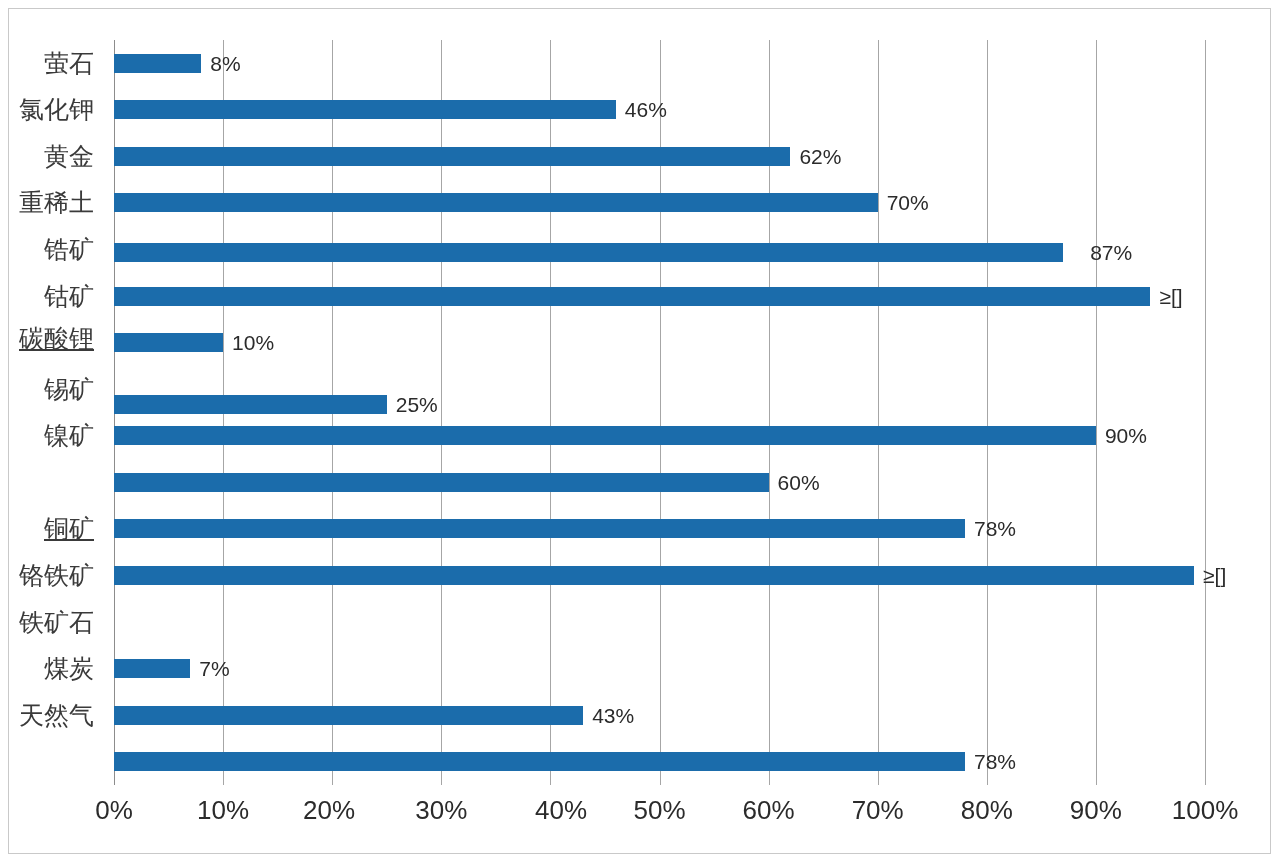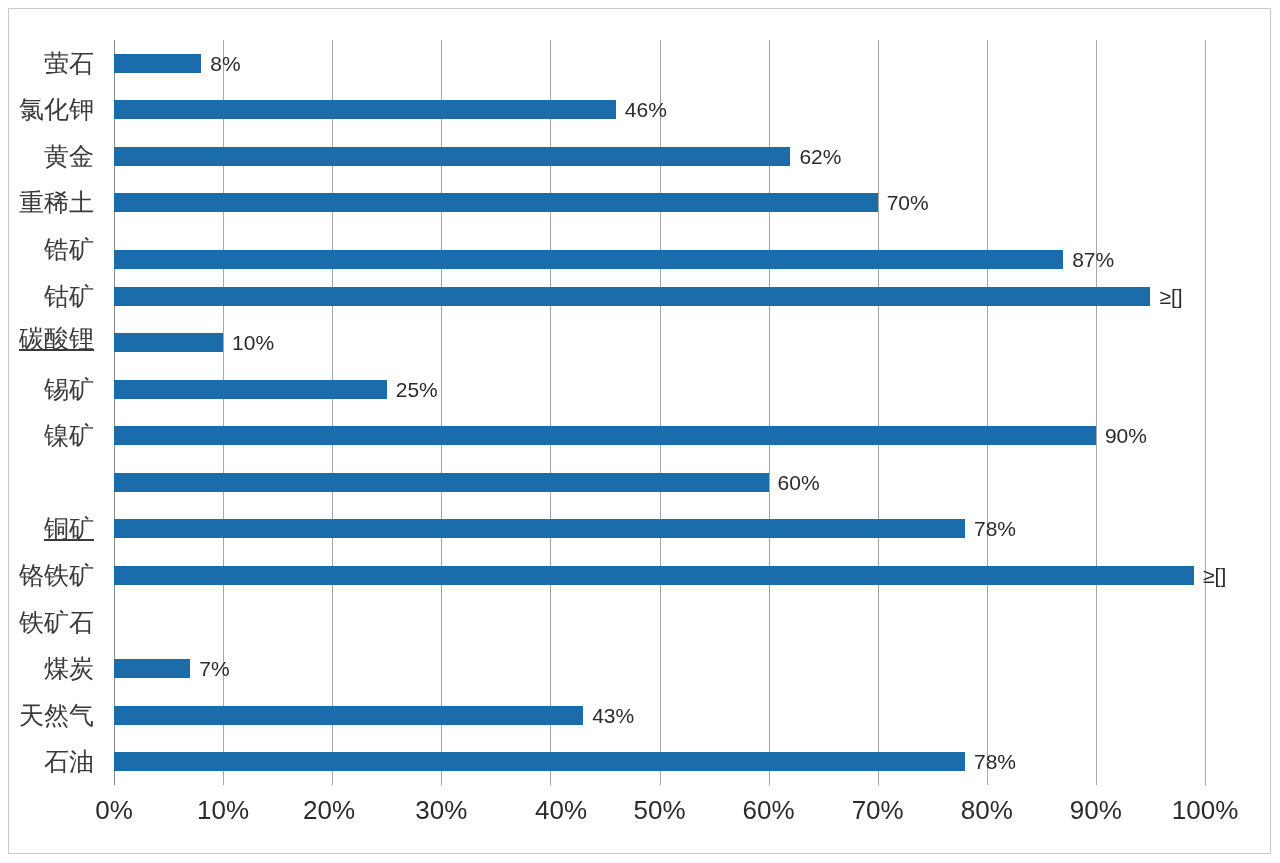--- a/index.html
+++ b/index.html
@@ -156,53 +156,52 @@
       <div class="cat-label" style="top: 186.25px; height: 46.5625px;">锆矿</div>
       <div class="cat-label" style="top: 232.812px; height: 46.5625px;">钴矿</div>
       <div class="cat-label" style="top: 275px; height: 46.5625px; text-decoration: underline;">碳酸锂</div>
       <div class="cat-label" style="top: 325.938px; height: 46.5625px;">锡矿</div>
       <div class="cat-label" style="top: 372.5px; height: 46.5625px;">镍矿</div>
       <div class="cat-label" style="top: 465.625px; height: 46.5625px; text-decoration: underline;">铜矿</div>
       <div class="cat-label" style="top: 512.188px; height: 46.5625px;">铬铁矿</div>
       <div class="cat-label" style="top: 558.75px; height: 46.5625px;">铁矿石</div>
       <div class="cat-label" style="top: 605.312px; height: 46.5625px;">煤炭</div>
       <div class="cat-label" style="top: 651.875px; height: 46.5625px;">天然气</div>
-      <div class="cat-label" style="top: 698.438px; height: 46.5625px;">石油</div>
     </div>
 
   <div id="rows">
       <div class="row" style="top: 0px; height: 46.5625px;">
         <div class="bar" style="width: 87.28px; background: rgb(27, 108, 171);"></div>
         <div class="bar-value">8%</div>
       </div>
       <div class="row" style="top: 46.5625px; height: 46.5625px;">
         <div class="bar" style="width: 501.86px; background: rgb(27, 108, 171);"></div>
         <div class="bar-value">46%</div>
       </div>
       <div class="row" style="top: 93.125px; height: 46.5625px;">
         <div class="bar" style="width: 676.42px; background: rgb(27, 108, 171);"></div>
         <div class="bar-value">62%</div>
       </div>
       <div class="row" style="top: 139.688px; height: 46.5625px;">
         <div class="bar" style="width: 763.7px; background: rgb(27, 108, 171);"></div>
         <div class="bar-value">70%</div>
       </div>
-      <div class="row" style="top: 196px; height: 46.5625px;">
+      <div class="row" style="top: 189px; height: 46.5625px; gap: 18px;">
         <div class="bar" style="width: 949.17px; background: rgb(27, 108, 171);"></div>
         <div class="bar-value">87%</div>
       </div>
       <div class="row" style="top: 232.812px; height: 46.5625px;">
         <div class="bar" style="width: 1036.45px; background: rgb(27, 108, 171);"></div>
         <div class="bar-value">≥[]</div>
       </div>
       <div class="row" style="top: 279.375px; height: 46.5625px;">
         <div class="bar" style="width: 109.1px; background: rgb(27, 108, 171);"></div>
         <div class="bar-value">10%</div>
       </div>
-      <div class="row" style="top: 326px; height: 46.5625px; text-align: center;">
+      <div class="row" style="top: 341px; height: 46.5625px; text-align: center;">
         <div class="bar" style="width: 272.75px; background: rgb(27, 108, 171);"></div>
         <div class="bar-value">25%</div>
       </div>
       <div class="row" style="top: 372.5px; height: 46.5625px;">
         <div class="bar" style="width: 981.9px; background: rgb(27, 108, 171);"></div>
         <div class="bar-value">90%</div>
       </div>
       <div class="row" style="top: 419.062px; height: 46.5625px;">
         <div class="bar" style="width: 654.6px; background: rgb(27, 108, 171);"></div>
         <div class="bar-value">60%</div>

